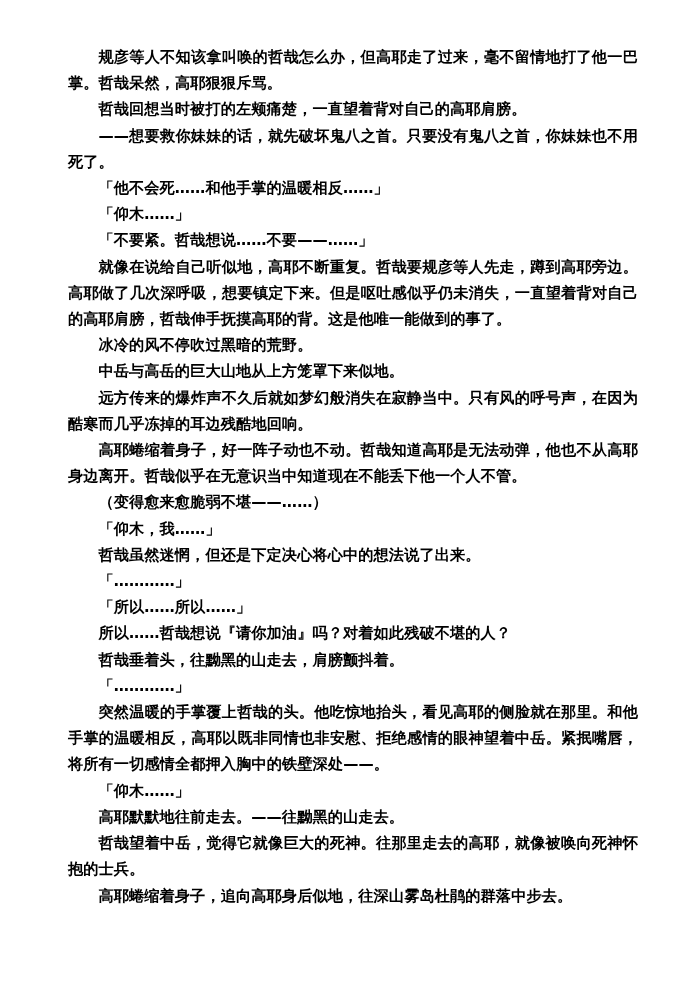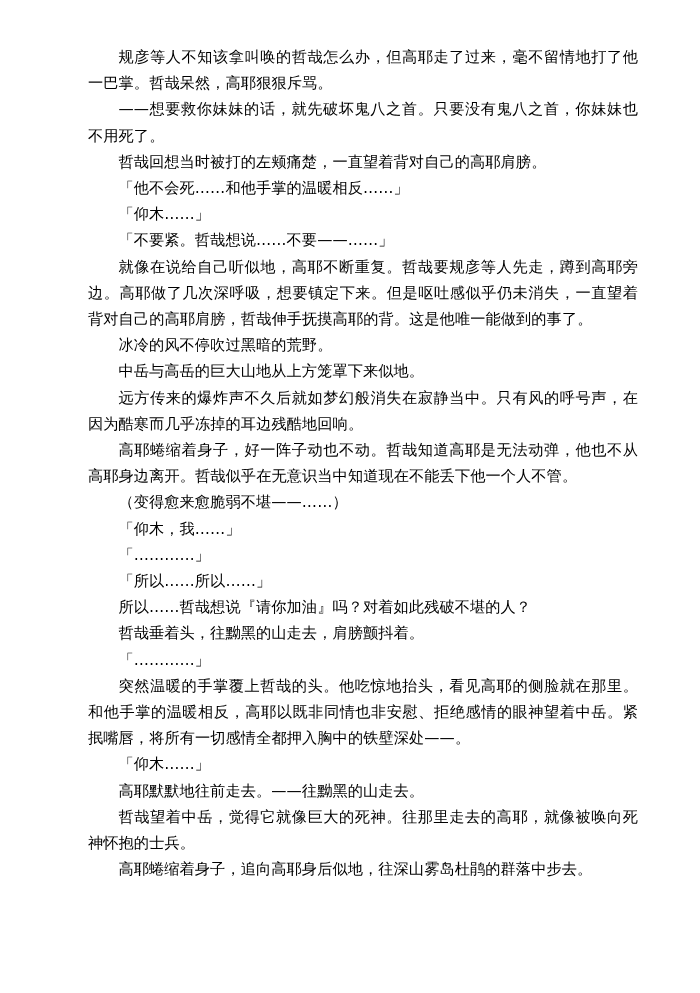--- a/index.html
+++ b/index.html
@@ -12,54 +12,56 @@
     height: 993px;
     font-family: "DejaVu Sans", sans-serif;
     color: #000000;
     -webkit-font-smoothing: antialiased;
   }
   .page {
     position: relative;
     width: 700px;
     height: 993px;
     box-sizing: border-box;
-    padding: 44px 62px 40px 88px;
+    padding: 44px 62px 40px 68px;
     background: #ffffff;
+    font-weight: bold;
   }
   .body-text {
     font-size: 15.2px;
     line-height: 26.2px;
     text-align: justify;
     text-justify: inter-ideograph;
     letter-spacing: 0.1px;
   }
   .para {
     margin: 0;
     text-indent: 2em;
     white-space: normal;
   }
 </style>
 </head>
 <body>
 
 <div class="page">
   <div class="body-text">
     <p class="para">规彦等人不知该拿叫唤的哲哉怎么办，但高耶走了过来，毫不留情地打了他一巴掌。哲哉呆然，高耶狠狠斥骂。</p>
+    <p class="para">哲哉回想当时被打的左颊痛楚，一直望着背对自己的高耶肩膀。</p>
     <p class="para">——想要救你妹妹的话，就先破坏鬼八之首。只要没有鬼八之首，你妹妹也不用死了。</p>
-    <p class="para">哲哉回想当时被打的左颊痛楚，一直望着背对自己的高耶肩膀。</p>
     <p class="para">「他不会死……和他手掌的温暖相反……」</p>
     <p class="para">「仰木……」</p>
     <p class="para">「不要紧。哲哉想说……不要——……」</p>
     <p class="para">就像在说给自己听似地，高耶不断重复。哲哉要规彦等人先走，蹲到高耶旁边。高耶做了几次深呼吸，想要镇定下来。但是呕吐感似乎仍未消失，一直望着背对自己的高耶肩膀，哲哉伸手抚摸高耶的背。这是他唯一能做到的事了。</p>
     <p class="para">冰冷的风不停吹过黑暗的荒野。</p>
     <p class="para">中岳与高岳的巨大山地从上方笼罩下来似地。</p>
     <p class="para">远方传来的爆炸声不久后就如梦幻般消失在寂静当中。只有风的呼号声，在因为酷寒而几乎冻掉的耳边残酷地回响。</p>
     <p class="para">高耶蜷缩着身子，好一阵子动也不动。哲哉知道高耶是无法动弹，他也不从高耶身边离开。哲哉似乎在无意识当中知道现在不能丢下他一个人不管。</p>
     <p class="para">（变得愈来愈脆弱不堪——……）</p>
     <p class="para">「仰木，我……」</p>
+    <p class="para">哲哉虽然迷惘，但还是下定决心将心中的想法说了出来。</p>
     <p class="para">「…………」</p>
     <p class="para">「所以……所以……」</p>
     <p class="para">所以……哲哉想说『请你加油』吗？对着如此残破不堪的人？</p>
     <p class="para">哲哉垂着头，往黝黑的山走去，肩膀颤抖着。</p>
     <p class="para">「…………」</p>
     <p class="para">突然温暖的手掌覆上哲哉的头。他吃惊地抬头，看见高耶的侧脸就在那里。和他手掌的温暖相反，高耶以既非同情也非安慰、拒绝感情的眼神望着中岳。紧抿嘴唇，将所有一切感情全都押入胸中的铁壁深处——。</p>
     <p class="para">「仰木……」</p>
     <p class="para">高耶默默地往前走去。——往黝黑的山走去。</p>
     <p class="para">哲哉望着中岳，觉得它就像巨大的死神。往那里走去的高耶，就像被唤向死神怀抱的士兵。</p>
     <p class="para">高耶蜷缩着身子，追向高耶身后似地，往深山雾岛杜鹃的群落中步去。</p>

